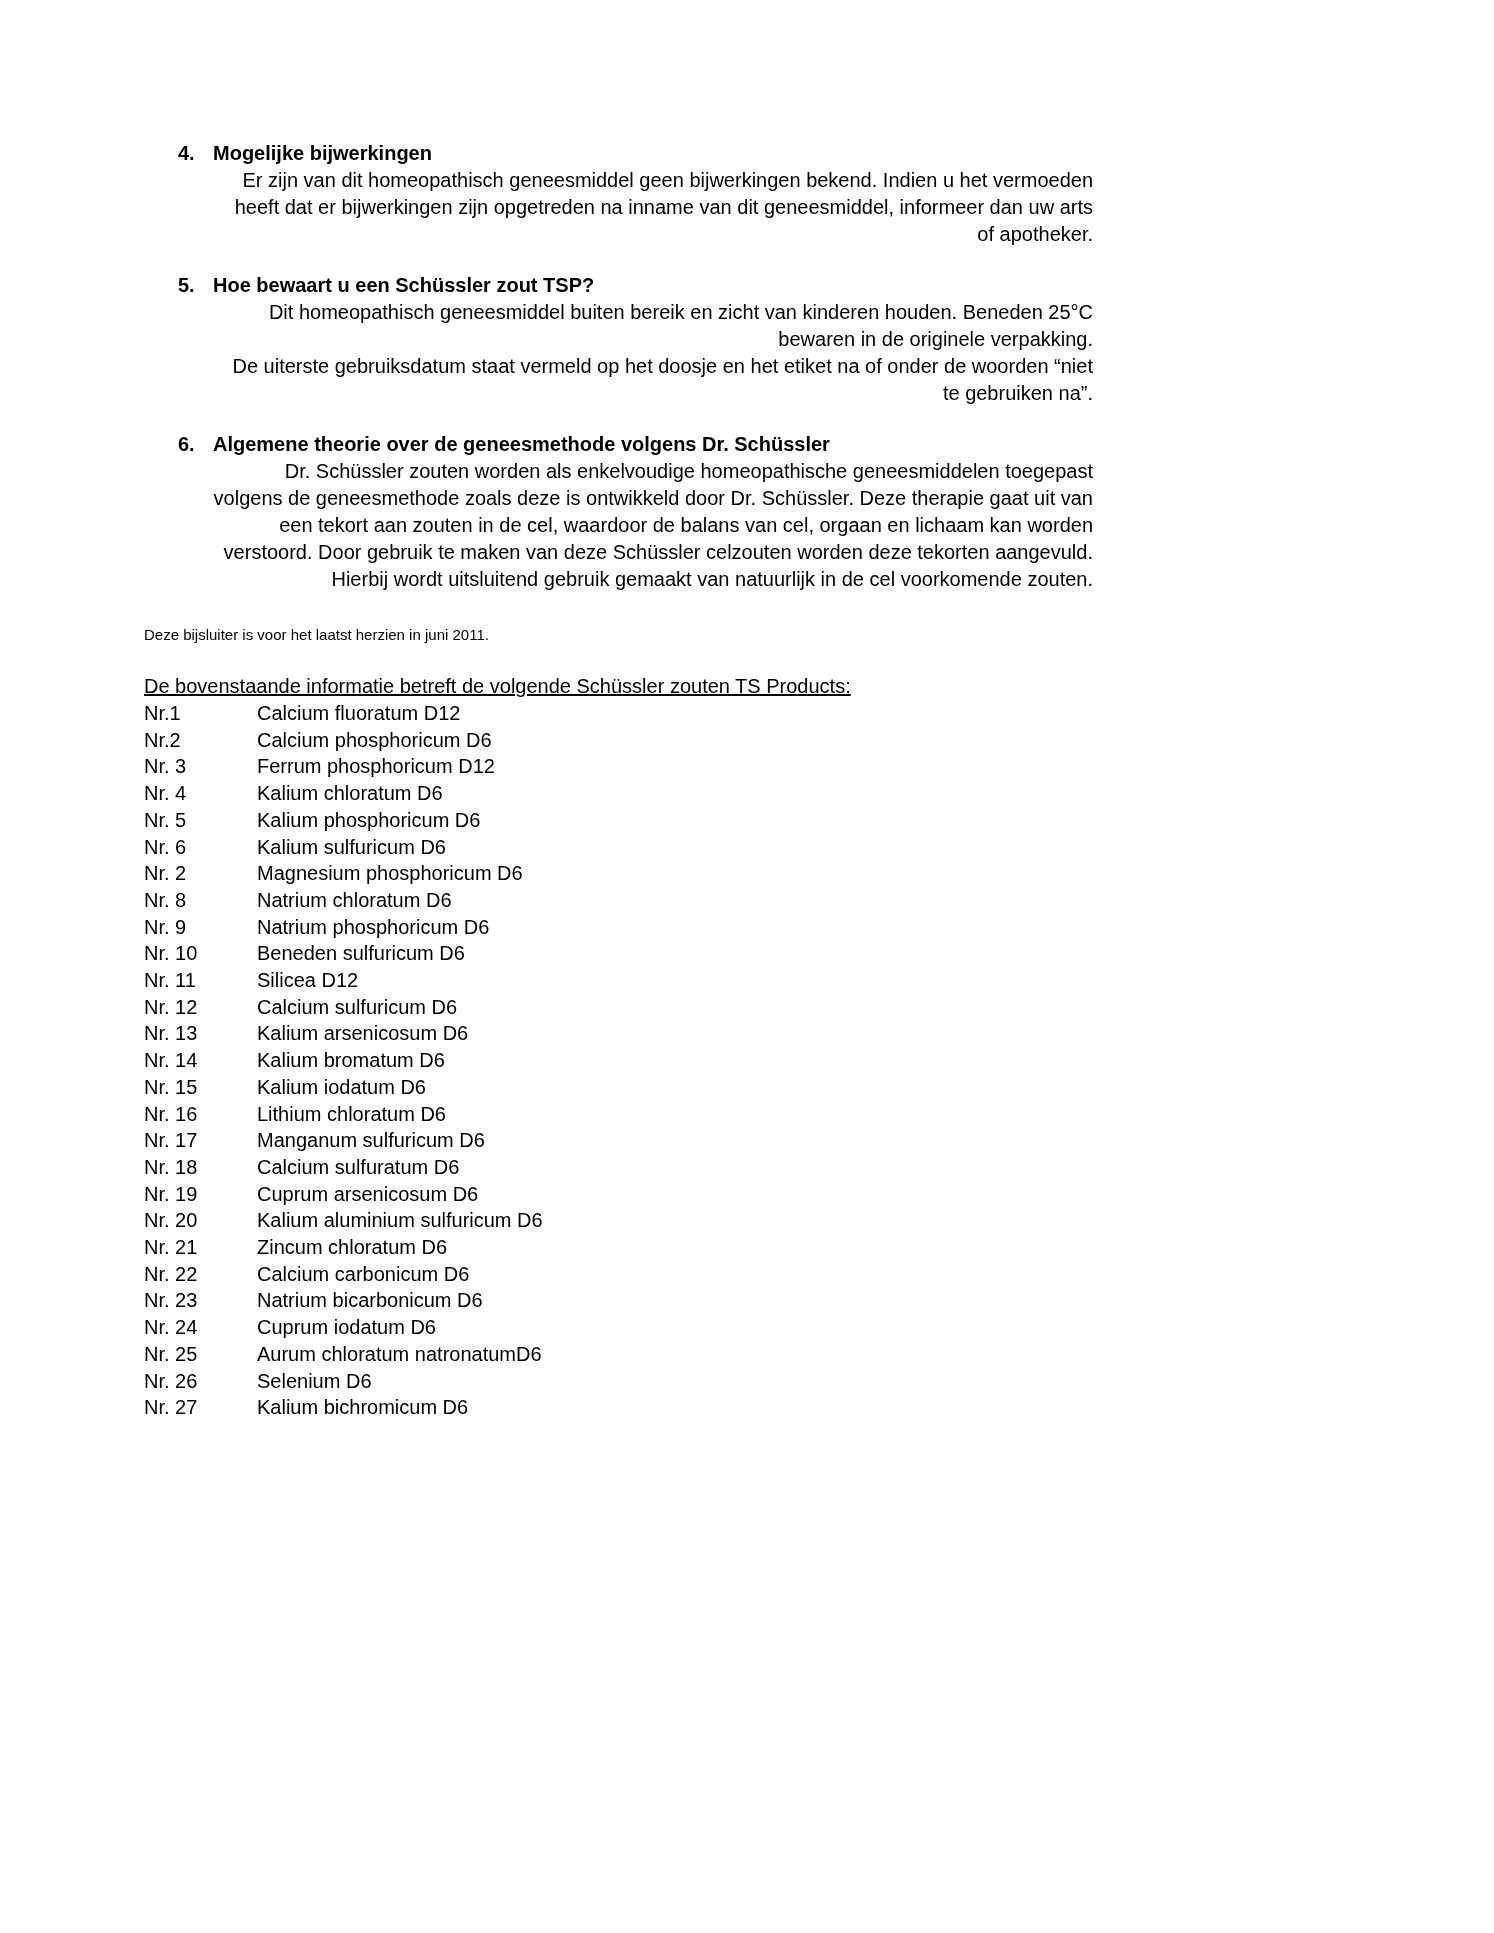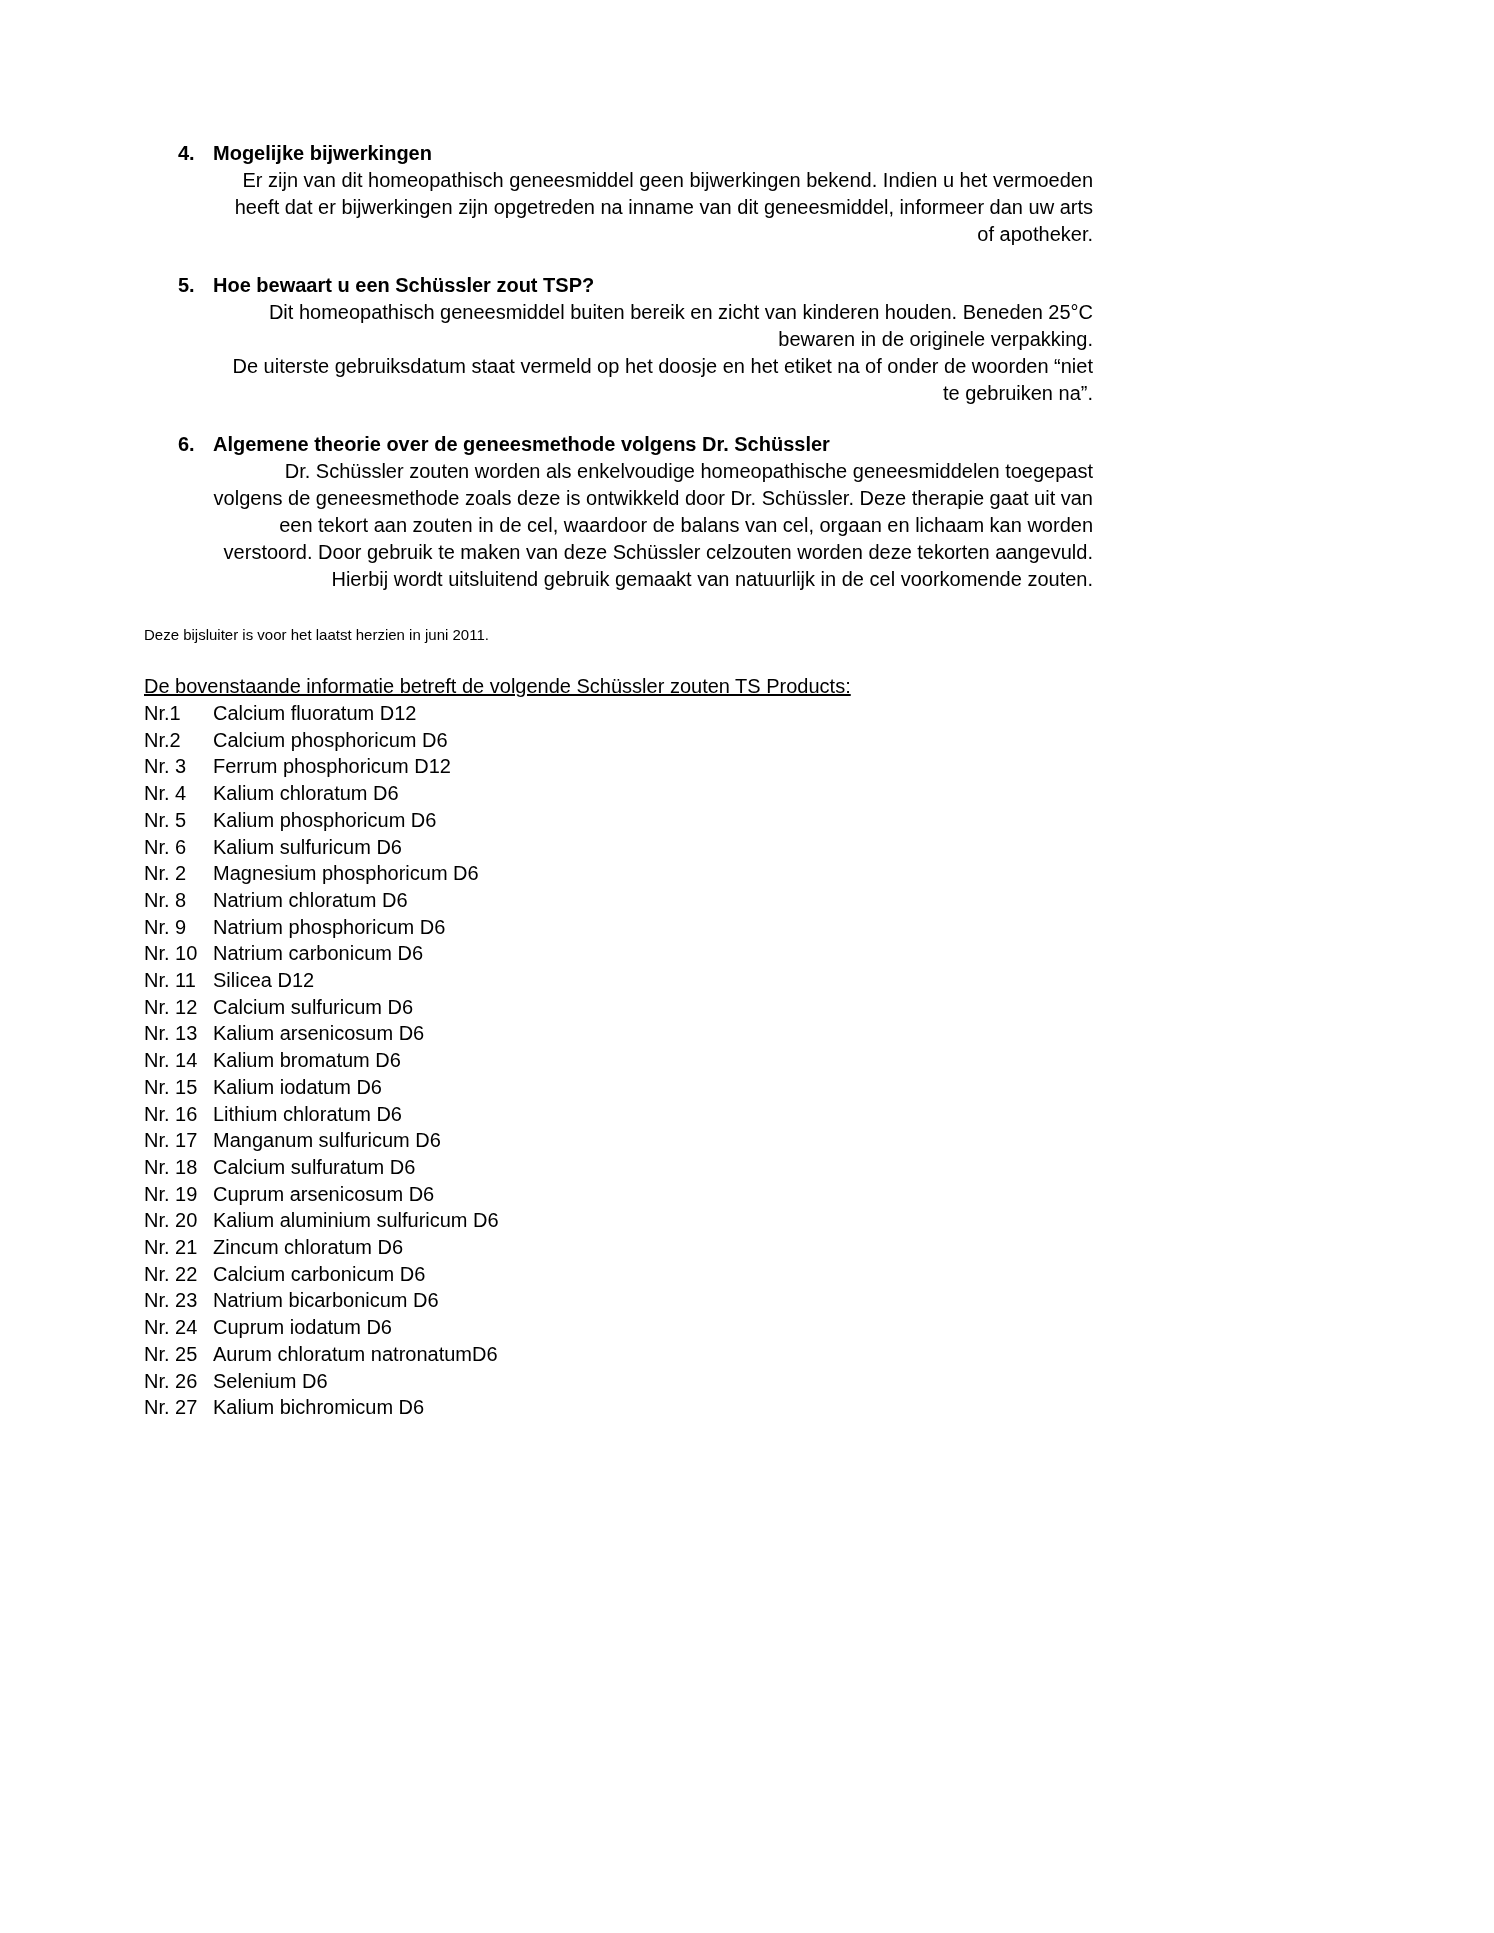--- a/index.html
+++ b/index.html
@@ -49,20 +49,21 @@
     line-height: 27px;
     text-decoration: underline;
   }
   .products {
     font-size: 20px;
     line-height: 26.7px;
   }
   .product-row {
     display: flex;
     align-items: center;
+    gap: 44px;
   }
   .product-nr {
     flex: 0 0 69px;
   }
   .product-name {
     flex: 1;
   }
 </style>
 </head>
 <body>
@@ -143,21 +144,21 @@
         <span class="product-name">Natrium chloratum D6</span>
       </div>
 
       <div class="product-row">
         <span class="product-nr">Nr. 9</span>
         <span class="product-name">Natrium phosphoricum D6</span>
       </div>
 
       <div class="product-row">
         <span class="product-nr">Nr. 10</span>
-        <span class="product-name">Natrium carbonicum D6</span>
+        <span class="product-name">Beneden sulfuricum D6</span>
       </div>
 
       <div class="product-row">
         <span class="product-nr">Nr. 11</span>
         <span class="product-name">Silicea D12</span>
       </div>
 
       <div class="product-row">
         <span class="product-nr">Nr. 12</span>
         <span class="product-name">Calcium sulfuricum D6</span>

